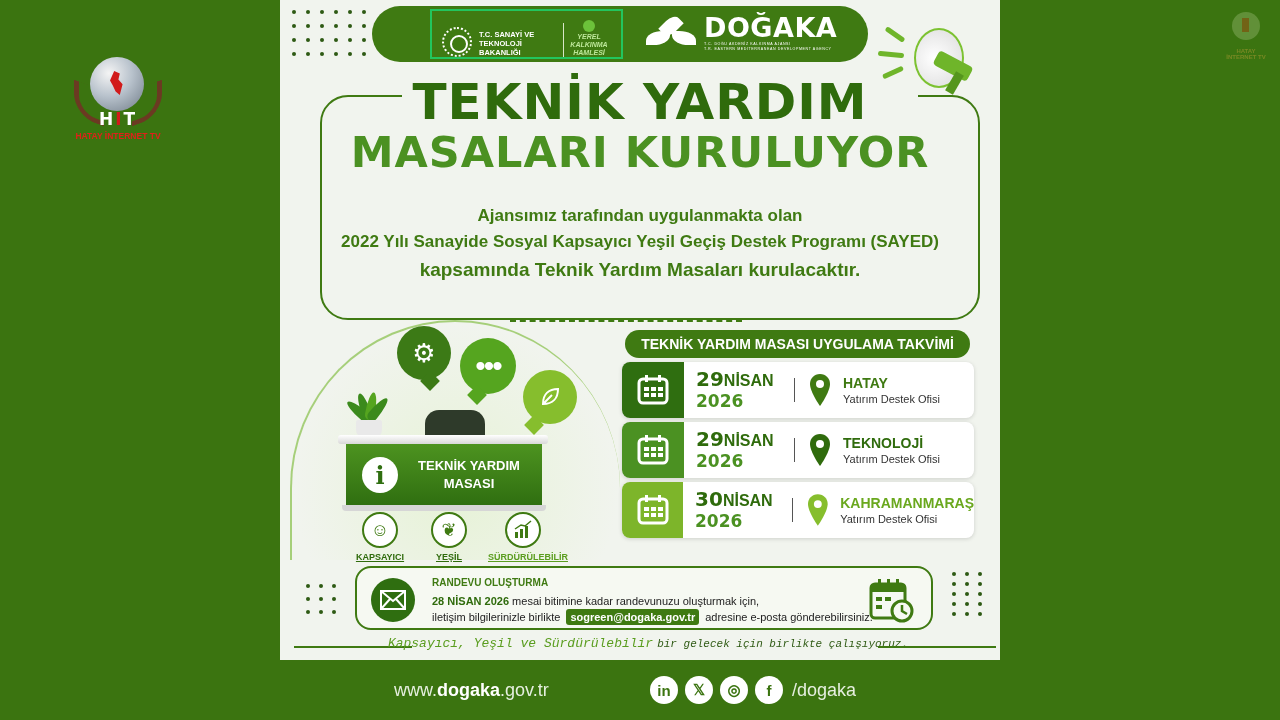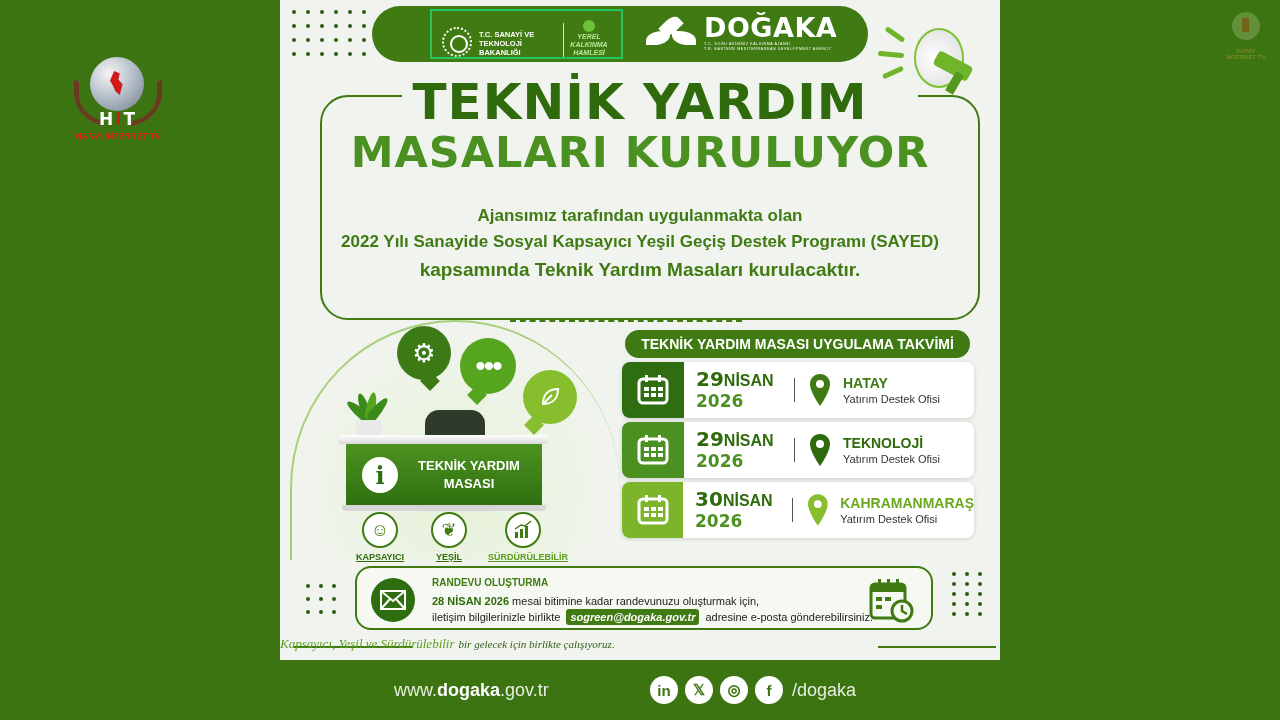--- a/index.html
+++ b/index.html
@@ -102,24 +102,24 @@
   .row .loc .city { font-weight: bold; font-size: 14px; }
   .row .loc .office { font-size: 11px; color: #333; margin-top: 2px; }
 
   
   .randevu { position: absolute; left: 75px; top: 566px; width: 578px; height: 64px; border: 2px solid #3f7a12; border-radius: 16px; background: #f6f9f2; }
   .mail-circle { position: absolute; left: 14px; top: 10px; width: 44px; height: 44px; border-radius: 50%; background: #2f6e10; display: flex; align-items: center; justify-content: center; }
   .randevu .head { position: absolute; left: 75px; top: 9px; font-weight: bold; font-size: 10px; color: #3f7a12; }
   .randevu .line1 { position: absolute; left: 75px; top: 27px; font-size: 11px; color: #222; white-space: nowrap; }
   .randevu .line1 b { color: #2f6b0c; }
   .randevu .line2 { position: absolute; left: 75px; top: 41px; font-size: 11px; color: #222; white-space: nowrap; display: flex; align-items: center; }
-  .email-chip { background: #3f7a12; color: #fff; font-weight: bold; font-size: 11px; padding: 2px 4px; border-radius: 3px; margin: 0 6px; font-style: italic; }
+  .email-chip { background: #3f7a12; color: #fff; font-weight: bold; font-size: 11px; padding: 2px 4px; border-radius: 3px; margin: 0 6px; }
   .cal-clock { position: absolute; right: 16px; top: 8px; width: 48px; height: 48px; }
 
-  .slogan { position: absolute; left: 0; top: 636px; width: 628px; text-align: left; font-family: Liberation Serif, serif; font-style: italic; font-size: 12px; }
+  .slogan { position: absolute; left: 0; top: 636px; width: 628px; text-align: right; font-family: Liberation Mono, monospace; font-style: italic; font-size: 12px; }
   .slogan .a { color: #5a9d1f; font-size: 13px; }
   .slogan .b { color: #2f5a14; font-size: 11px; margin-left: 4px; }
   .slogan-line { position: absolute; top: 646px; width: 118px; height: 2px; background: #3f7a12; }
 
   
   .footer { position: absolute; left: 280px; top: 660px; width: 720px; height: 60px; }
   .website { position: absolute; left: 114px; top: 20px; color: #e6efe0; font-size: 18px; }
   .website b { color: #fff; }
   .socials { position: absolute; left: 370px; top: 16px; display: flex; align-items: center; gap: 7px; }
   .soc { width: 28px; height: 28px; border-radius: 50%; background: #fff; color: #3b7410; font-weight: bold; font-size: 15px; display: flex; align-items: center; justify-content: center; }

